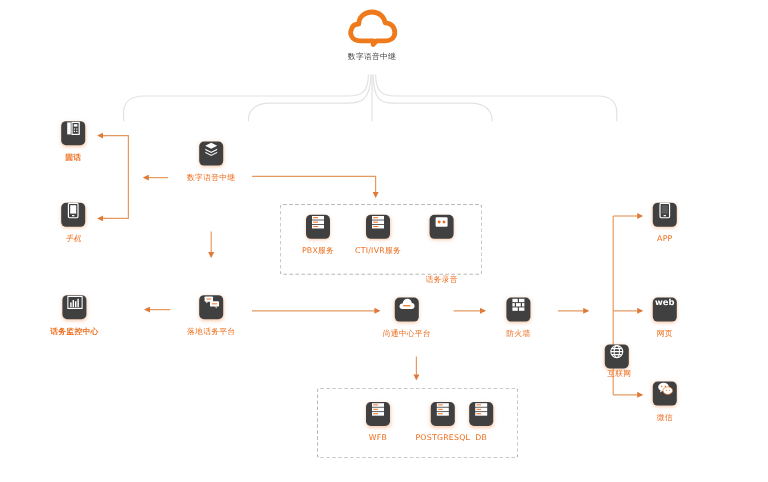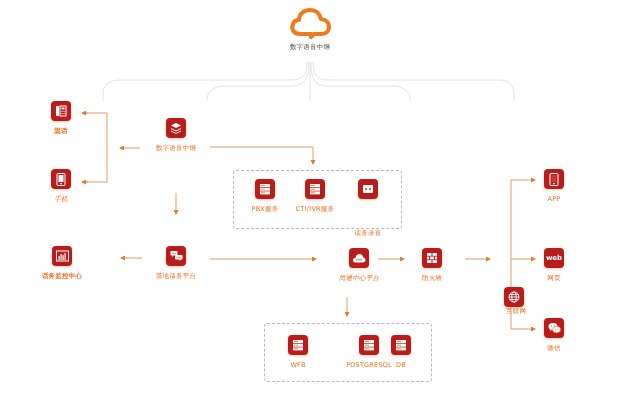--- a/index.html
+++ b/index.html
@@ -1,18 +1,18 @@
 <!DOCTYPE html>
 <html><head>
 <meta charset="utf-8">
 <style>
   html, body { margin:0; padding:0; background:#ffffff; }
   body { width:640px; height:402px; position:relative; overflow:hidden; font-family:"DejaVu Sans", sans-serif; }
   .node { position:absolute; display:flex; flex-direction:column; align-items:center; }
-  .icon { width:20px; height:20px; background:#b91c1c; border-radius:4px; display:flex; align-items:center; justify-content:center; box-shadow:0 1px 3px rgba(238,109,28,0.35); }
+  .icon { width:20px; height:20px; background:#404040; border-radius:4px; display:flex; align-items:flex-start; justify-content:center; box-shadow:0 1px 3px rgba(238,109,28,0.35); }
   .label { margin-top:6px; font-size:6.5px; color:#ee6d1c; white-space:nowrap; letter-spacing:0.2px; }
   .label.gray { color:#444; }
   .dash-box { position:absolute; border:1px dashed #b9b9b9; border-radius:3px; }
   svg.lines { position:absolute; left:0; top:0; }
 </style>
 </head>
 <body>
 
 <svg class="lines" width="640" height="402">
   <defs>
@@ -172,21 +172,21 @@
         <path d="M10.5,9.5 L10.5,11 L9,9.5 Z"></path>
         <g fill="#ee6d1c">
           <rect x="2" y="2.8" width="4" height="0.8"></rect>
           <rect x="6.5" y="6.8" width="4.5" height="0.8"></rect>
         </g>
       </svg>
   </div>
   <div class="label">落地话务平台</div>
 </div>
 
-<div class="node" style="left:330px;top:248px;width:58px;font-style:italic;">
+<div class="node" style="left:310px;top:248px;width:58px;">
   <div class="icon">
     <svg width="14" height="11" viewBox="0 0 14 11">
         <path d="M3.5,9.5 C1.5,9.5 0.5,8 1,6.5 C1.5,5 3,5 3.5,5 C3.8,2.5 5.5,1 7.5,1 C9.5,1 11,2.5 11.2,4.5 C12.5,4.5 13.5,5.5 13.5,7 C13.5,8.5 12.5,9.5 11,9.5 Z" fill="#fff"></path>
         <rect x="4" y="6.3" width="6" height="1" fill="#ee6d1c"></rect>
       </svg>
   </div>
   <div class="label">尚通中心平台</div>
 </div>
 
 <div class="node" style="left:412px;top:248px;width:40px;">
@@ -245,21 +245,21 @@
           <circle cx="3.4" cy="3.8" r="0.6"></circle>
           <circle cx="6.4" cy="3.8" r="0.6"></circle>
           <circle cx="7.3" cy="7.2" r="0.5"></circle>
           <circle cx="9.8" cy="7.2" r="0.5"></circle>
         </g>
       </svg>
   </div>
   <div class="label">微信</div>
 </div>
 
-<div class="node" style="left:278px;top:335px;width:40px;">
+<div class="node" style="left:295px;top:335px;width:40px;">
   <div class="icon">
     <svg width="12" height="12" viewBox="0 0 12 12" fill="#fff">
         <rect x="1" y="1" width="10" height="3"></rect>
         <rect x="1" y="4.7" width="10" height="3"></rect>
         <rect x="1" y="8.4" width="10" height="3"></rect>
         <g fill="#ee6d1c">
           <rect x="2" y="2" width="4" height="0.8"></rect>
           <rect x="2" y="5.7" width="4" height="0.8"></rect>
           <rect x="2" y="9.4" width="4" height="0.8"></rect>
         </g>

